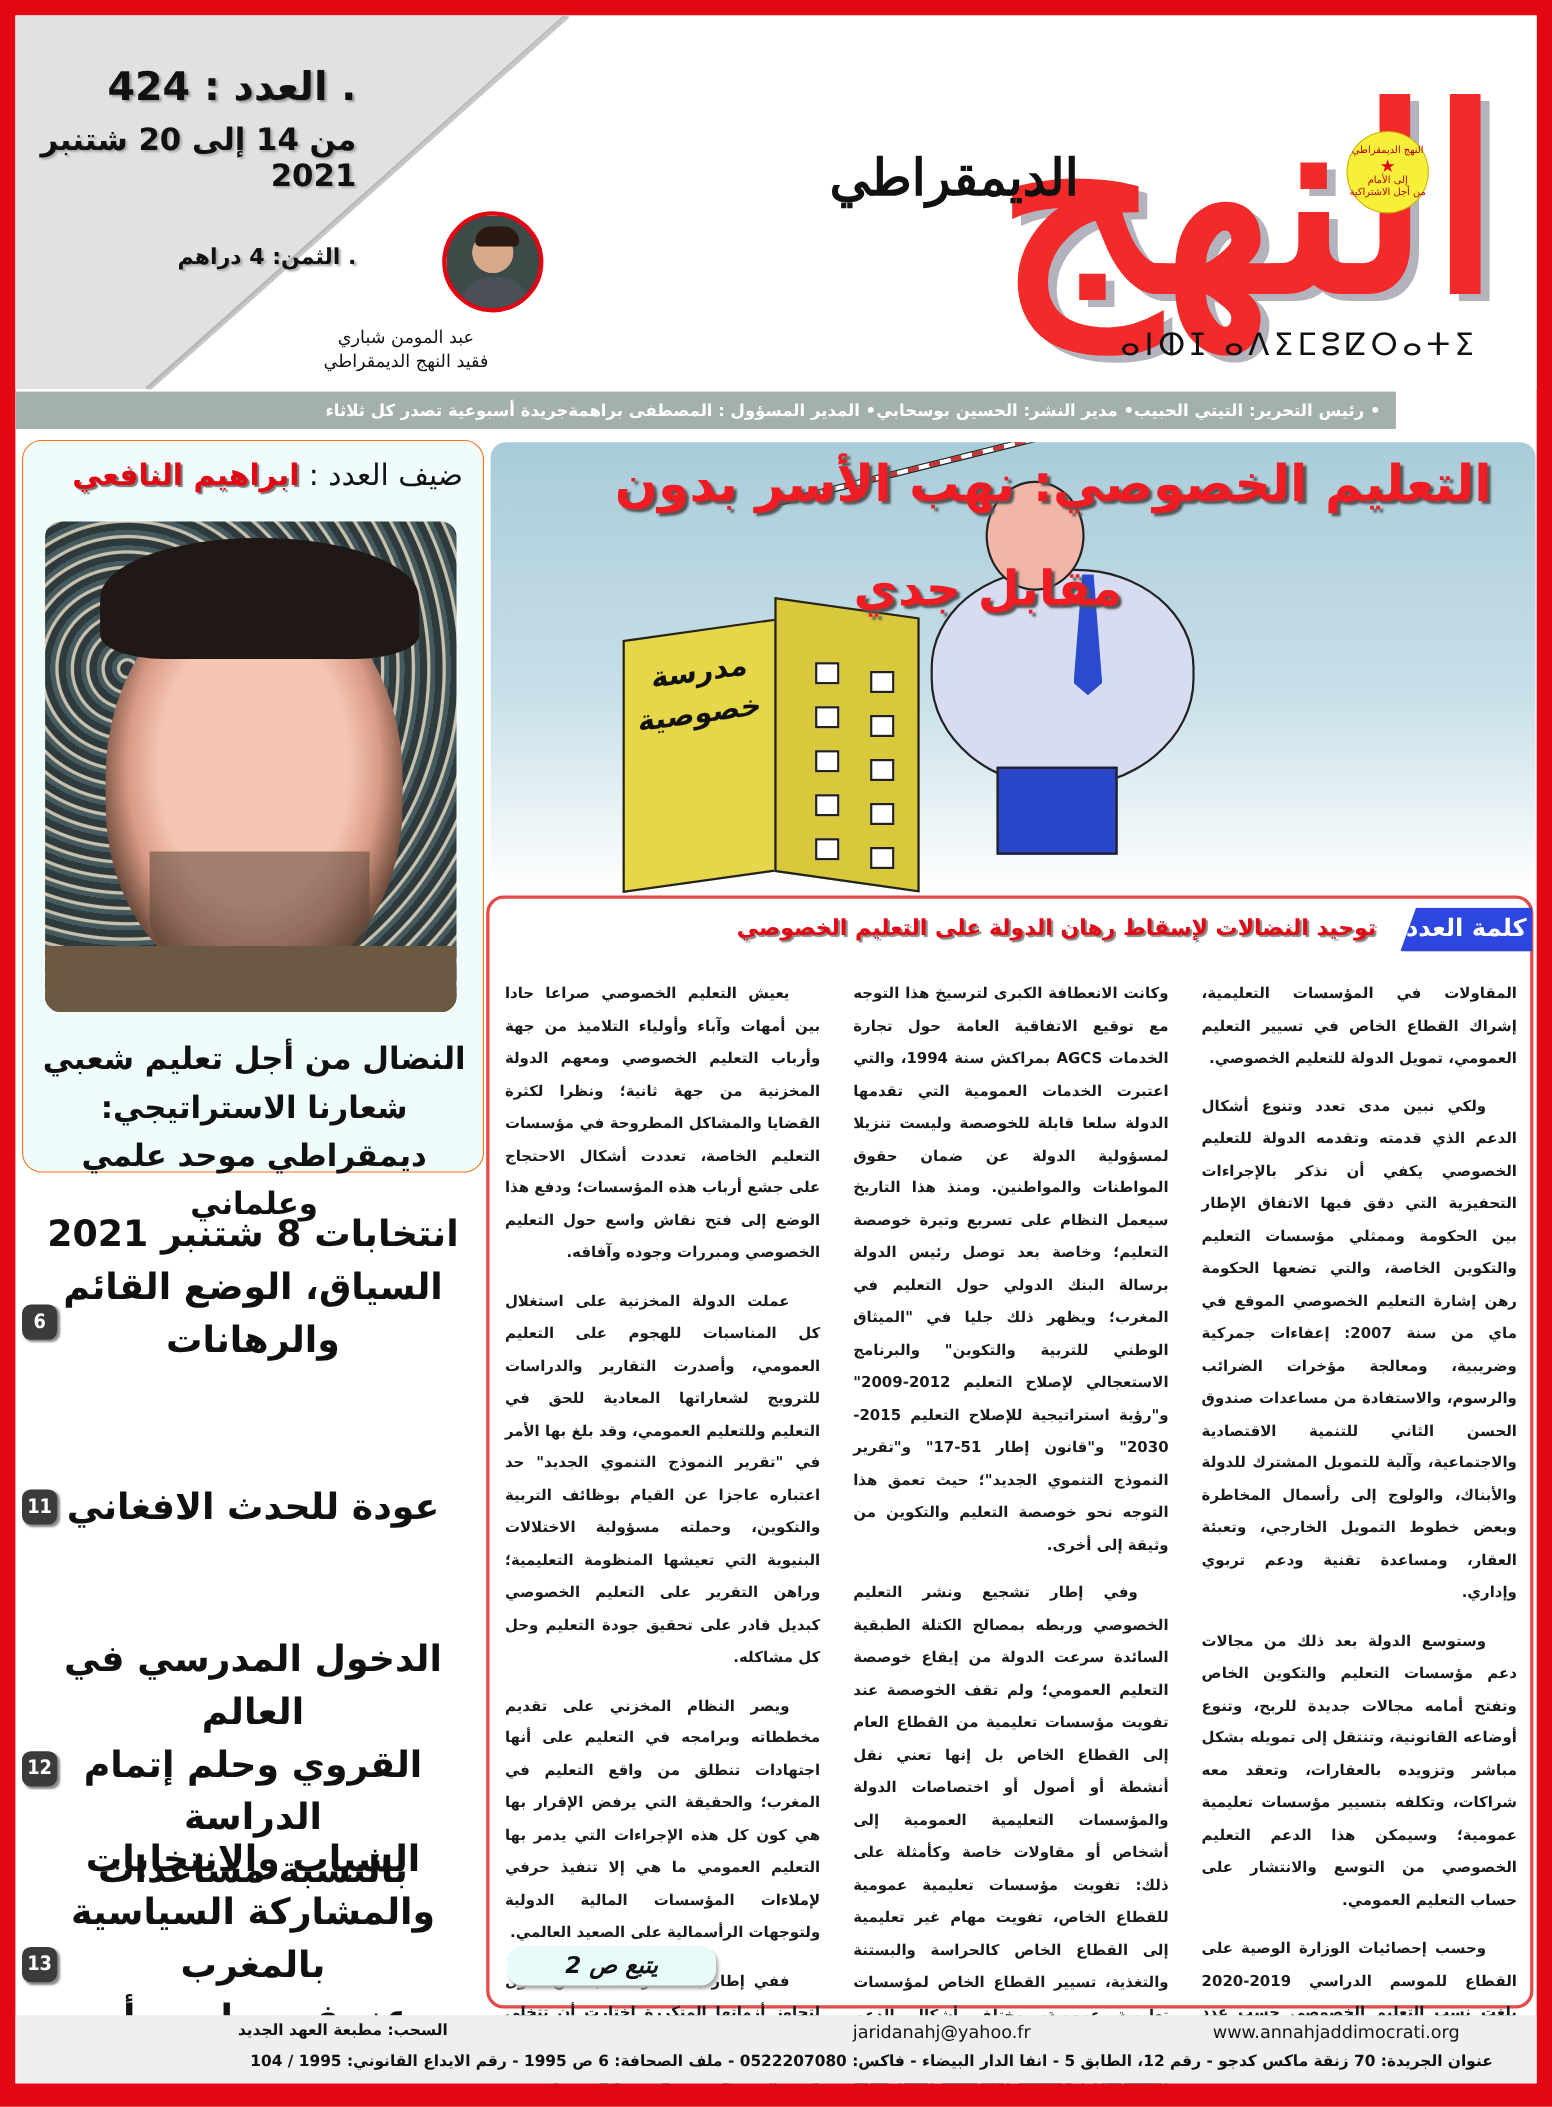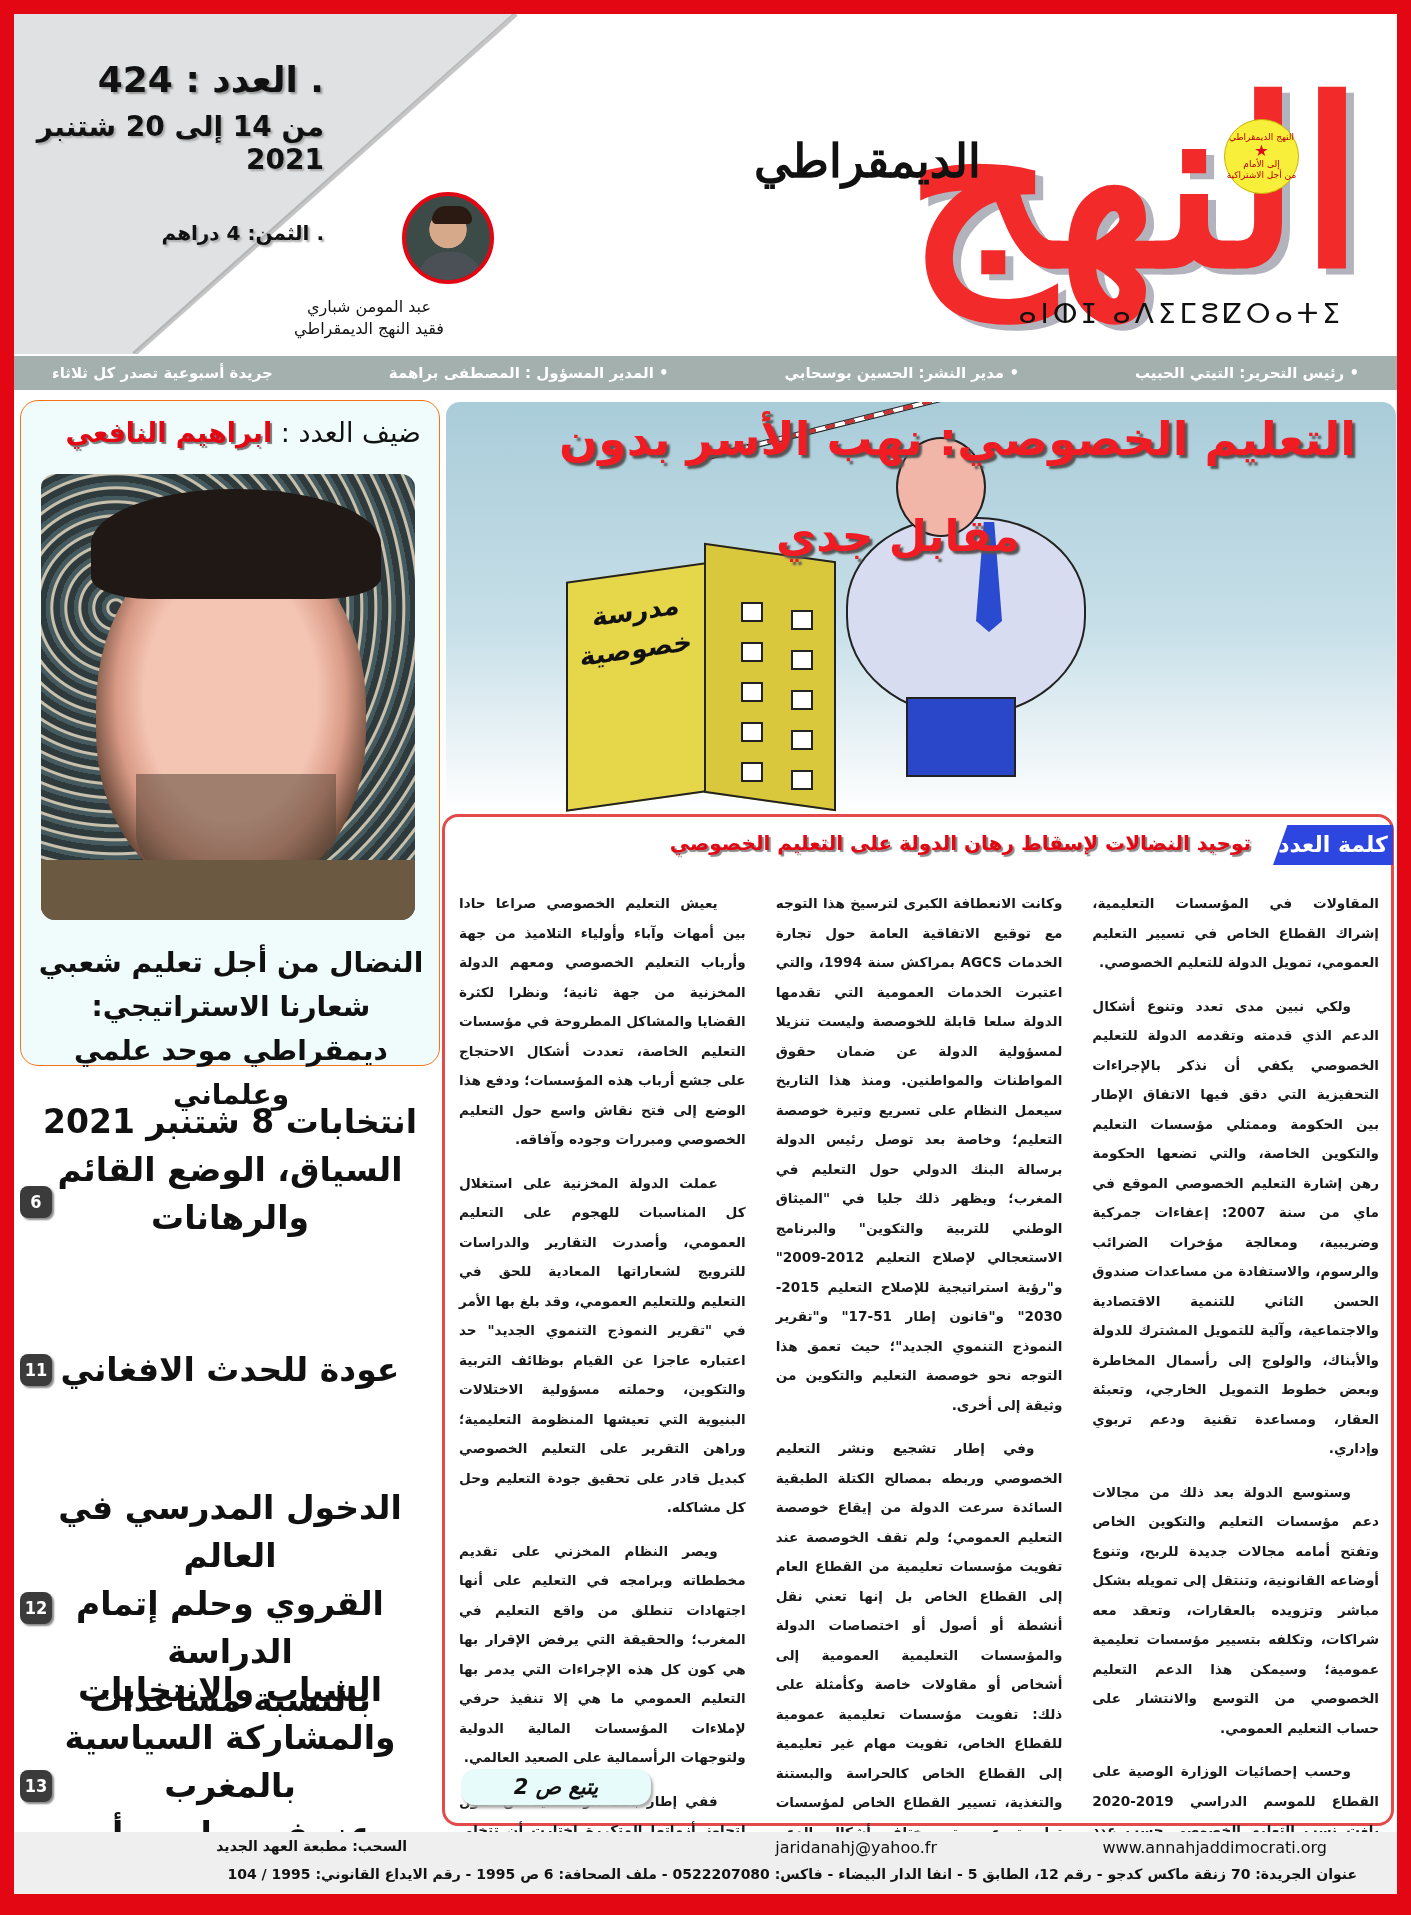--- a/index.html
+++ b/index.html
@@ -28,22 +28,22 @@
   .logo { position: absolute; left: 620px; top: 40px; width: 750px; height: 300px; }
   .logo-main { position: absolute; right: 20px; top: 0; font-family: "DejaVu Serif", serif; font-weight: bold; font-size: 230px; line-height: 260px;
                color: #f22a2a; text-shadow: 8px 6px 0 #b3b3bd; direction: rtl; letter-spacing: -10px; }
   .logo-sub { position: absolute; left: 120px; top: 80px; font-family: "DejaVu Serif", serif; font-weight: bold; font-size: 46px; color: #111; direction: rtl; }
   .logo-tifinagh { position: absolute; right: 40px; top: 243px; font-size: 28px; letter-spacing: 4px; color: #111; direction: ltr; }
   .logo-seal { position: absolute; right: 85px; top: 65px; width: 75px; height: 75px; border-radius: 50%; background: #f7ef3a; border: 1px solid #c9b200;
                display: flex; flex-direction: column; align-items: center; justify-content: center; font-size: 9px; line-height: 11px; color: #b80000; text-align: center; direction: rtl; }
   .logo-seal .star { color: #e30613; font-size: 16px; line-height: 16px; }
 
   
-  .staff-bar { position: absolute; left: 0; top: 342px; width: 1383px; height: 34px; background: #a4b0ae; display: flex; flex-direction: row-reverse;
-               justify-content: space-between; align-items: center; padding: 0 38px; direction: rtl; color: #fff; font-size: 15px; font-weight: bold; }
+  .staff-bar { position: absolute; left: 0; top: 342px; width: 1255px; height: 34px; background: #a4b0ae; display: flex; flex-direction: row-reverse;
+               justify-content: flex-end; align-items: center; padding: 0 14px; direction: rtl; color: #fff; font-size: 15px; font-weight: bold; }
   .staff-bar span { white-space: nowrap; }
 
   
   .guest-box { position: absolute; left: 6px; top: 386px; width: 420px; height: 666px; border: 1px solid #f97316; border-radius: 18px; background: #f0fcfc; }
   .guest-title { position: absolute; right: 18px; top: 16px; direction: rtl; font-size: 27px; white-space: nowrap; }
   .guest-title .name { color: #e30613; font-weight: bold; text-shadow: 2px 2px 1px #777; }
   .guest-photo { position: absolute; left: 20px; top: 73px; width: 374px; height: 446px; border-radius: 14px; overflow: hidden;
                  background: repeating-radial-gradient(circle at 20% 30%, #2e3a3c 0 6px, #c7c0ac 7px 9px, #455a5e 10px 14px); }
   .guest-photo .face { position: absolute; left: 55px; top: 60px; width: 270px; height: 360px; border-radius: 48% 48% 45% 45%;
                        background: radial-gradient(ellipse at 50% 45%, #f5c5b4 0 45%, #d99a86 60%, #6b4a3a 75%); }

